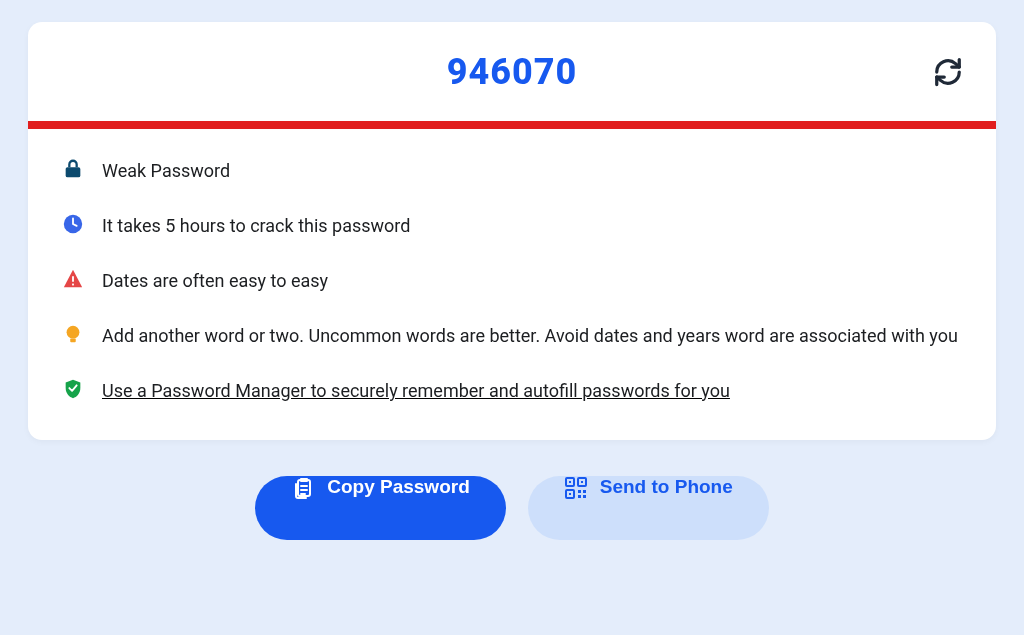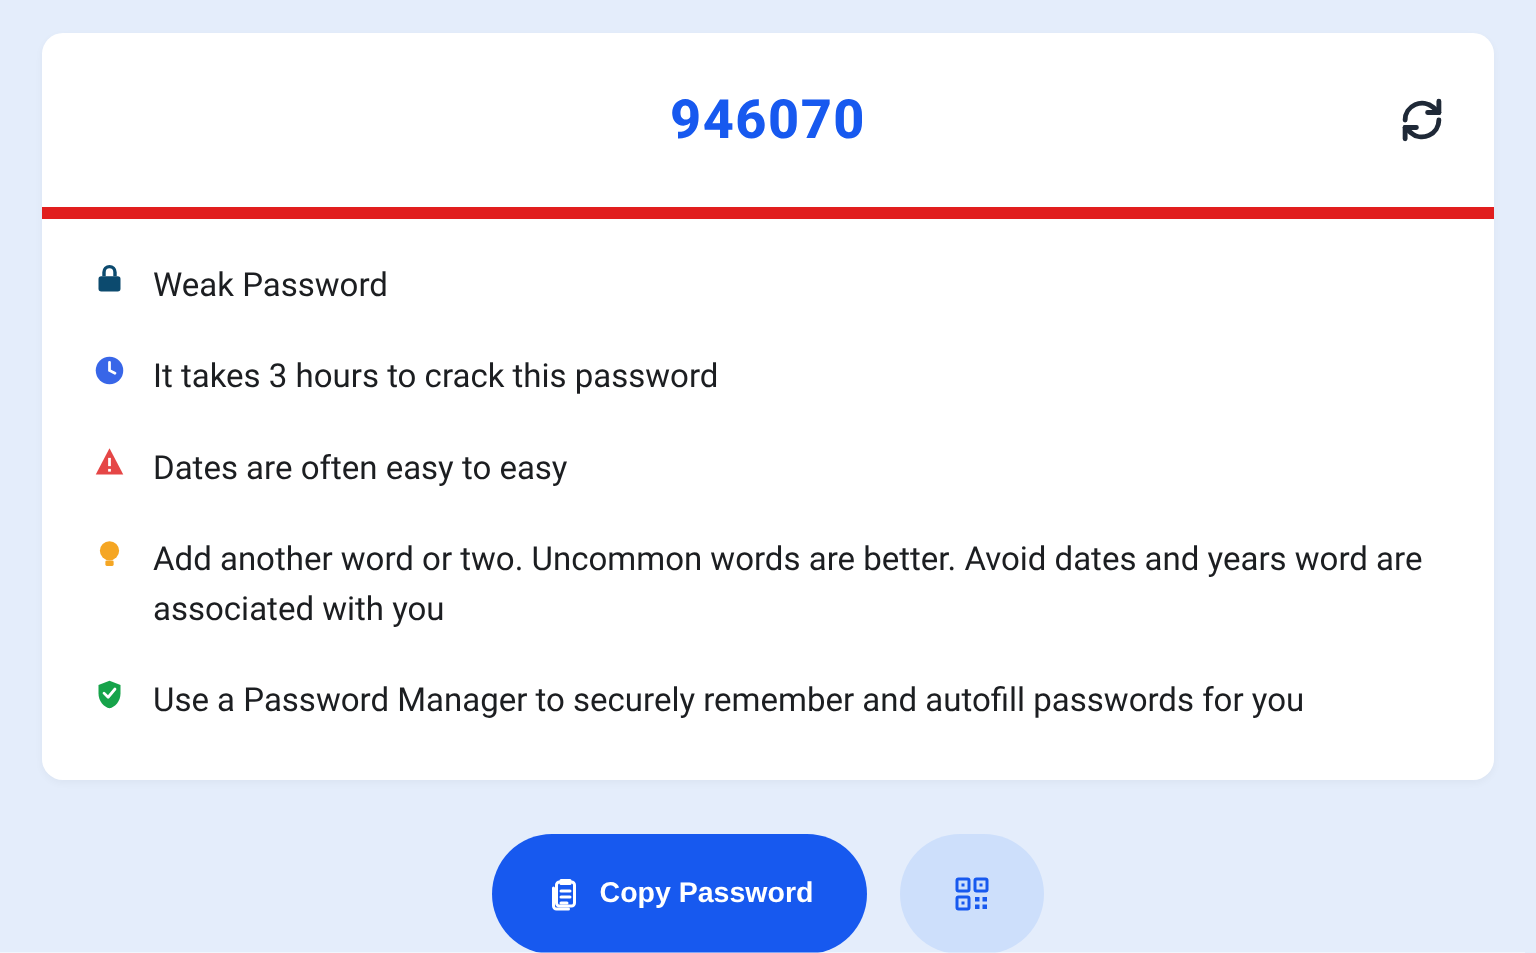--- a/index.html
+++ b/index.html
@@ -15,21 +15,21 @@
     border-radius: 14px;
     margin: 22px 28px 0 28px;
     box-shadow: 0 2px 6px rgba(0,0,0,0.04);
     overflow: hidden;
   }
   .password-row {
     position: relative;
     display: flex;
     align-items: center;
     justify-content: center;
-    height: 116px;
+    height: 99px;
     padding: 0 40px;
   }
   .password-text {
     font-size: 36px;
     font-weight: 800;
     color: #1759ef;
     letter-spacing: 1px;
   }
   .refresh-btn {
     position: absolute;
@@ -51,46 +51,45 @@
   }
   .feedback-list {
     padding: 28px 34px 36px 34px;
   }
   .feedback-item {
     display: flex;
     align-items: flex-start;
     gap: 18px;
     margin-bottom: 28px;
   }
-  .feedback-item:last-child { margin-bottom: 0; }
+  .feedback-item:last-child { margin-bottom: 0; text-decoration: underline; }
   .feedback-icon {
     width: 22px;
     height: 22px;
     flex: 0 0 22px;
     display: flex;
     align-items: center;
     justify-content: center;
     margin-top: 1px;
   }
   .feedback-text {
-    font-size: 22px;
+    font-size: 18px;
     color: #1c1e21;
     line-height: 1.5;
   }
   .actions {
     display: flex;
     justify-content: center;
     gap: 22px;
     margin-top: 36px;
   }
   .btn {
     display: inline-flex;
-    align-items: center;
     gap: 12px;
-    height: 80px;
+    height: 64px;
     padding: 0 36px;
     border-radius: 40px;
     font-size: 19px;
     font-weight: 700;
     cursor: pointer;
     border: none;
   }
   .btn-primary {
     background: #1759ef;
     color: #ffffff;
@@ -132,21 +131,21 @@
       <span class="feedback-text">Weak Password</span>
     </div>
 
     <div class="feedback-item">
       <span class="feedback-icon">
         <svg width="22" height="22" viewBox="0 0 24 24">
           <circle cx="12" cy="12" r="10" fill="#3866e8"></circle>
           <path d="M12 6v6l4 2" stroke="#ffffff" stroke-width="2" fill="none" stroke-linecap="round"></path>
         </svg>
       </span>
-      <span class="feedback-text">It takes 3 hours to crack this password</span>
+      <span class="feedback-text">It takes 5 hours to crack this password</span>
     </div>
 
     <div class="feedback-item">
       <span class="feedback-icon">
         <svg width="22" height="22" viewBox="0 0 24 24">
           <path d="M12 2 L22 21 H2 Z" fill="#e54646"></path>
           <rect x="11" y="9" width="2" height="6" fill="#ffffff"></rect>
           <rect x="11" y="17" width="2" height="2" fill="#ffffff"></rect>
         </svg>
       </span>
@@ -192,14 +191,15 @@
       <rect x="14" y="2" width="8" height="8" rx="1" fill="none" stroke="#1759ef" stroke-width="2"></rect>
       <rect x="2" y="14" width="8" height="8" rx="1" fill="none" stroke="#1759ef" stroke-width="2"></rect>
       <rect x="5" y="5" width="2" height="2"></rect>
       <rect x="17" y="5" width="2" height="2"></rect>
       <rect x="5" y="17" width="2" height="2"></rect>
       <rect x="14" y="14" width="3" height="3"></rect>
       <rect x="19" y="14" width="3" height="3"></rect>
       <rect x="14" y="19" width="3" height="3"></rect>
       <rect x="19" y="19" width="3" height="3"></rect>
     </svg>
+    <span>Send to Phone</span>
   </button>
 </div>
 
 </body></html>

